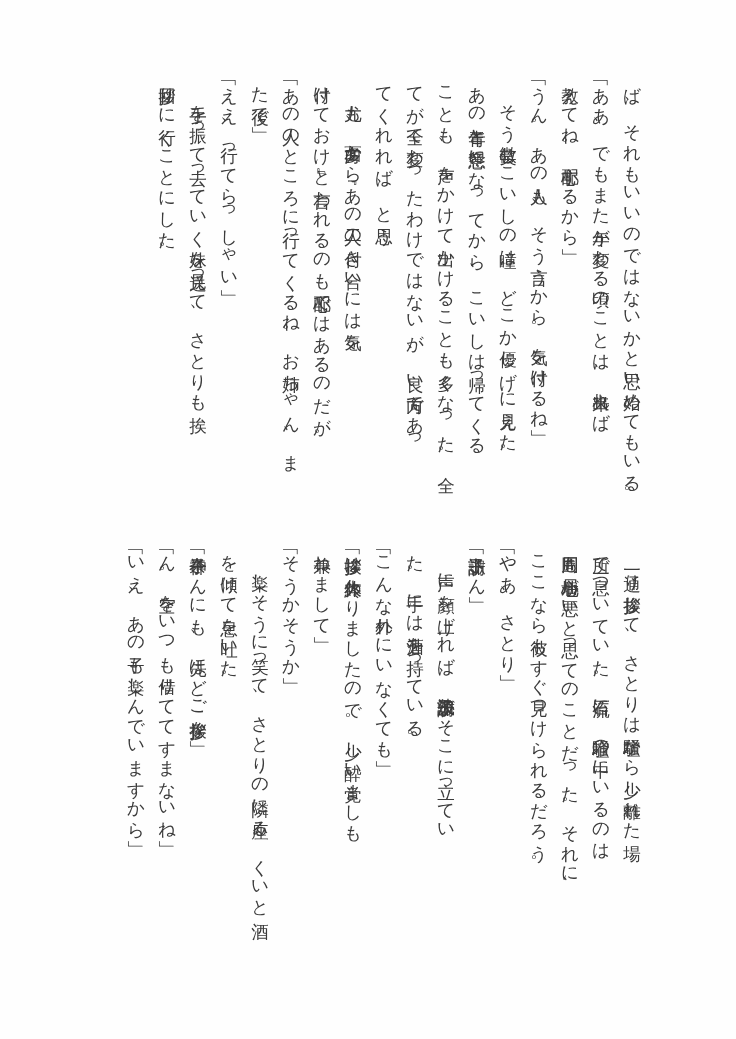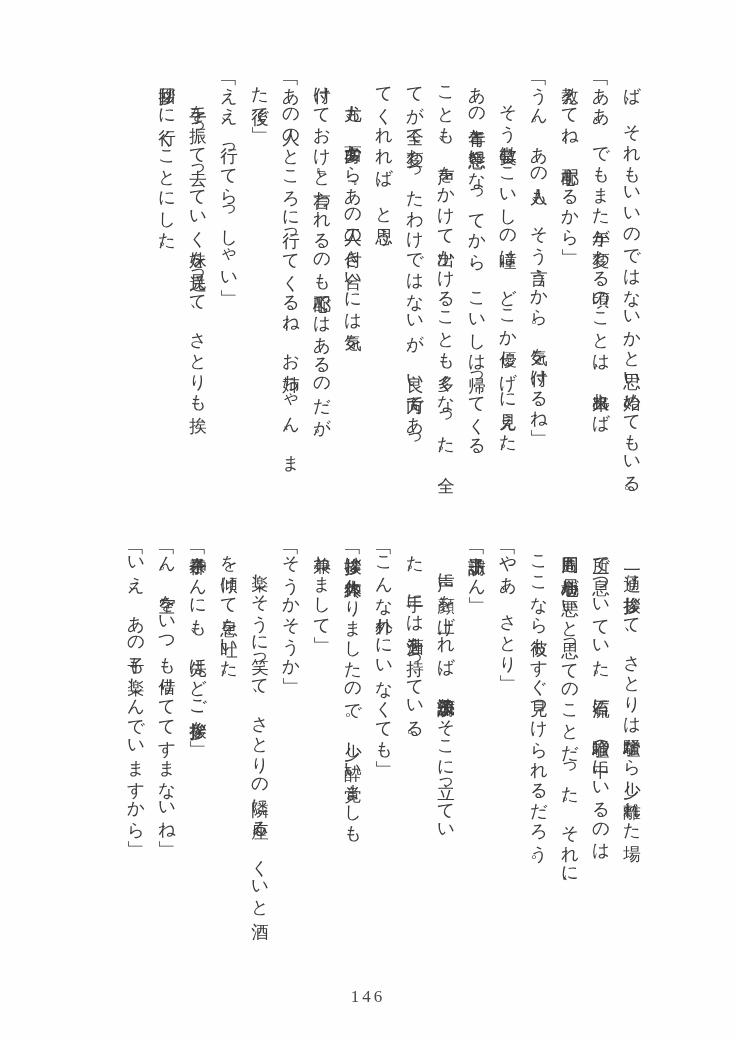--- a/index.html
+++ b/index.html
@@ -92,15 +92,14 @@
       <div class="line">「挨拶は大体終わりましたので。少し酔い覚ましも</div>
       <div class="line">兼ねまして」</div>
       <div class="line">「そうかそうか」</div>
       <div class="line indent">楽しそうに笑って、さとりの隣に座る。くいと酒</div>
       <div class="line">を傾けて息を吐いた。</div>
       <div class="line">「神奈子さんにも、先ほどご挨拶を」</div>
       <div class="line">「ん。空をいつも借りててすまないね」</div>
       <div class="line">「いえ、あの子も楽しんでいますから」</div>
     </div>
 
-  <div class="page-number">146</div>
 
 </div>
 
 </body></html>

